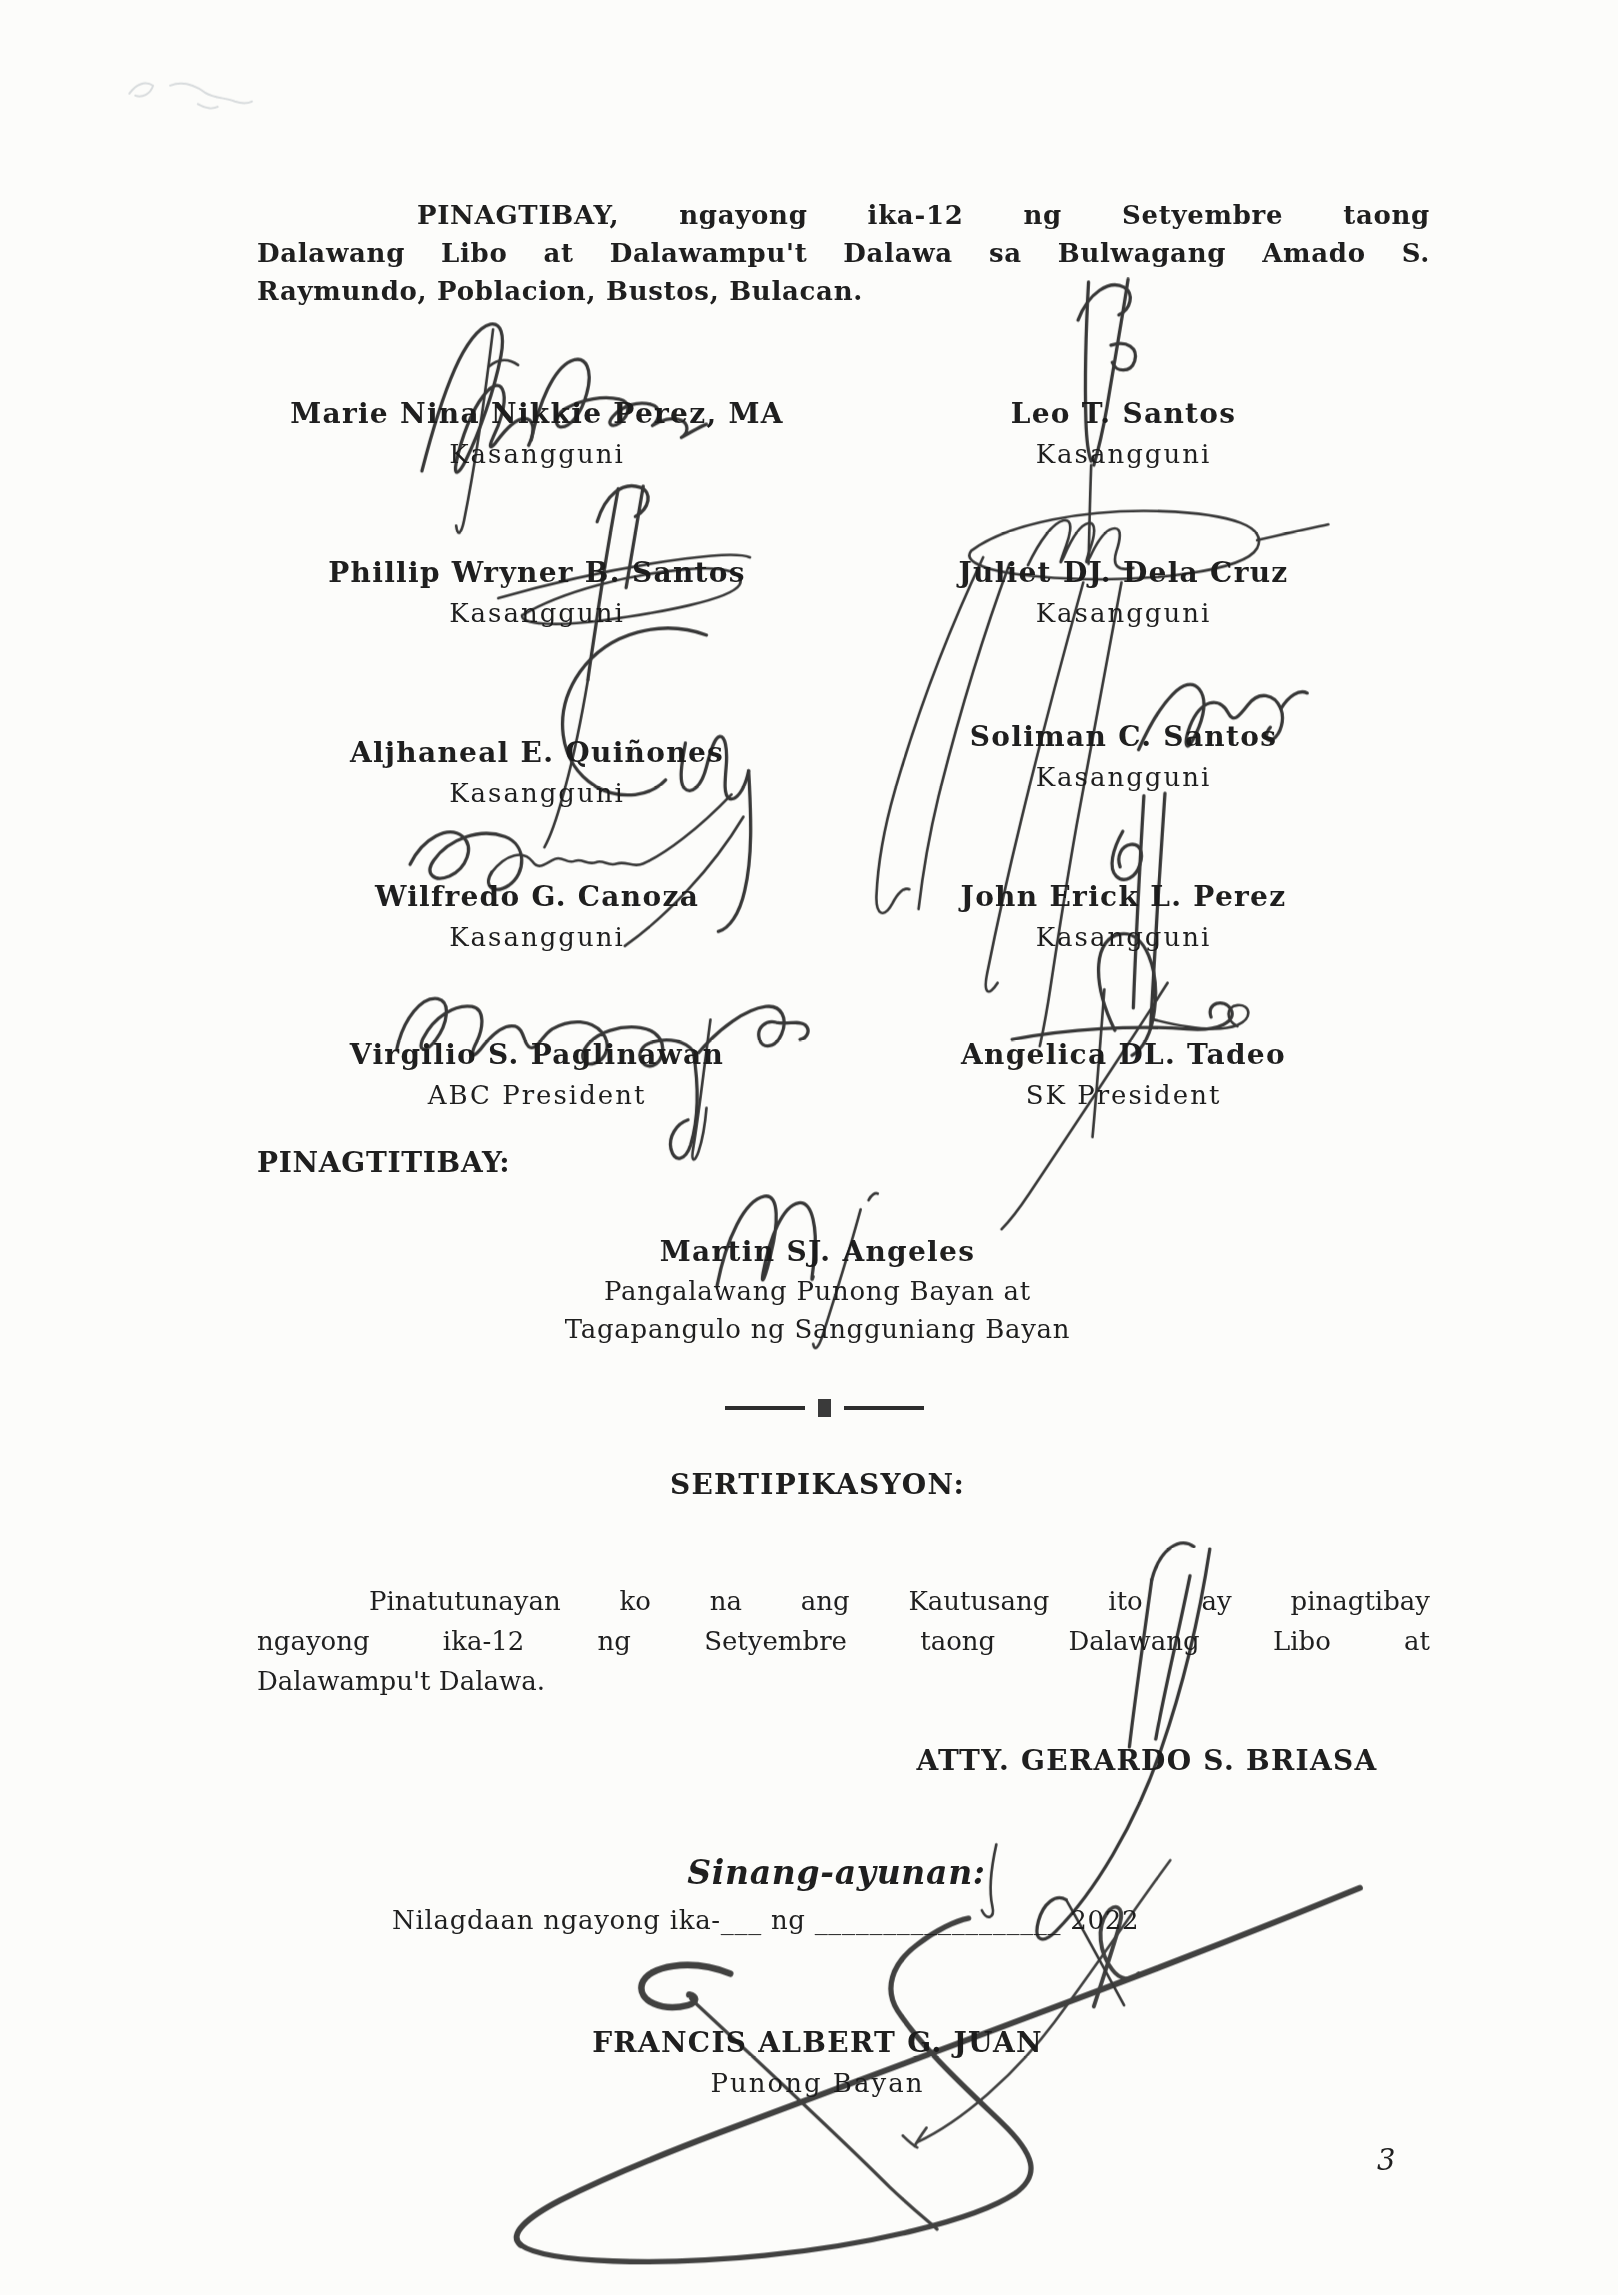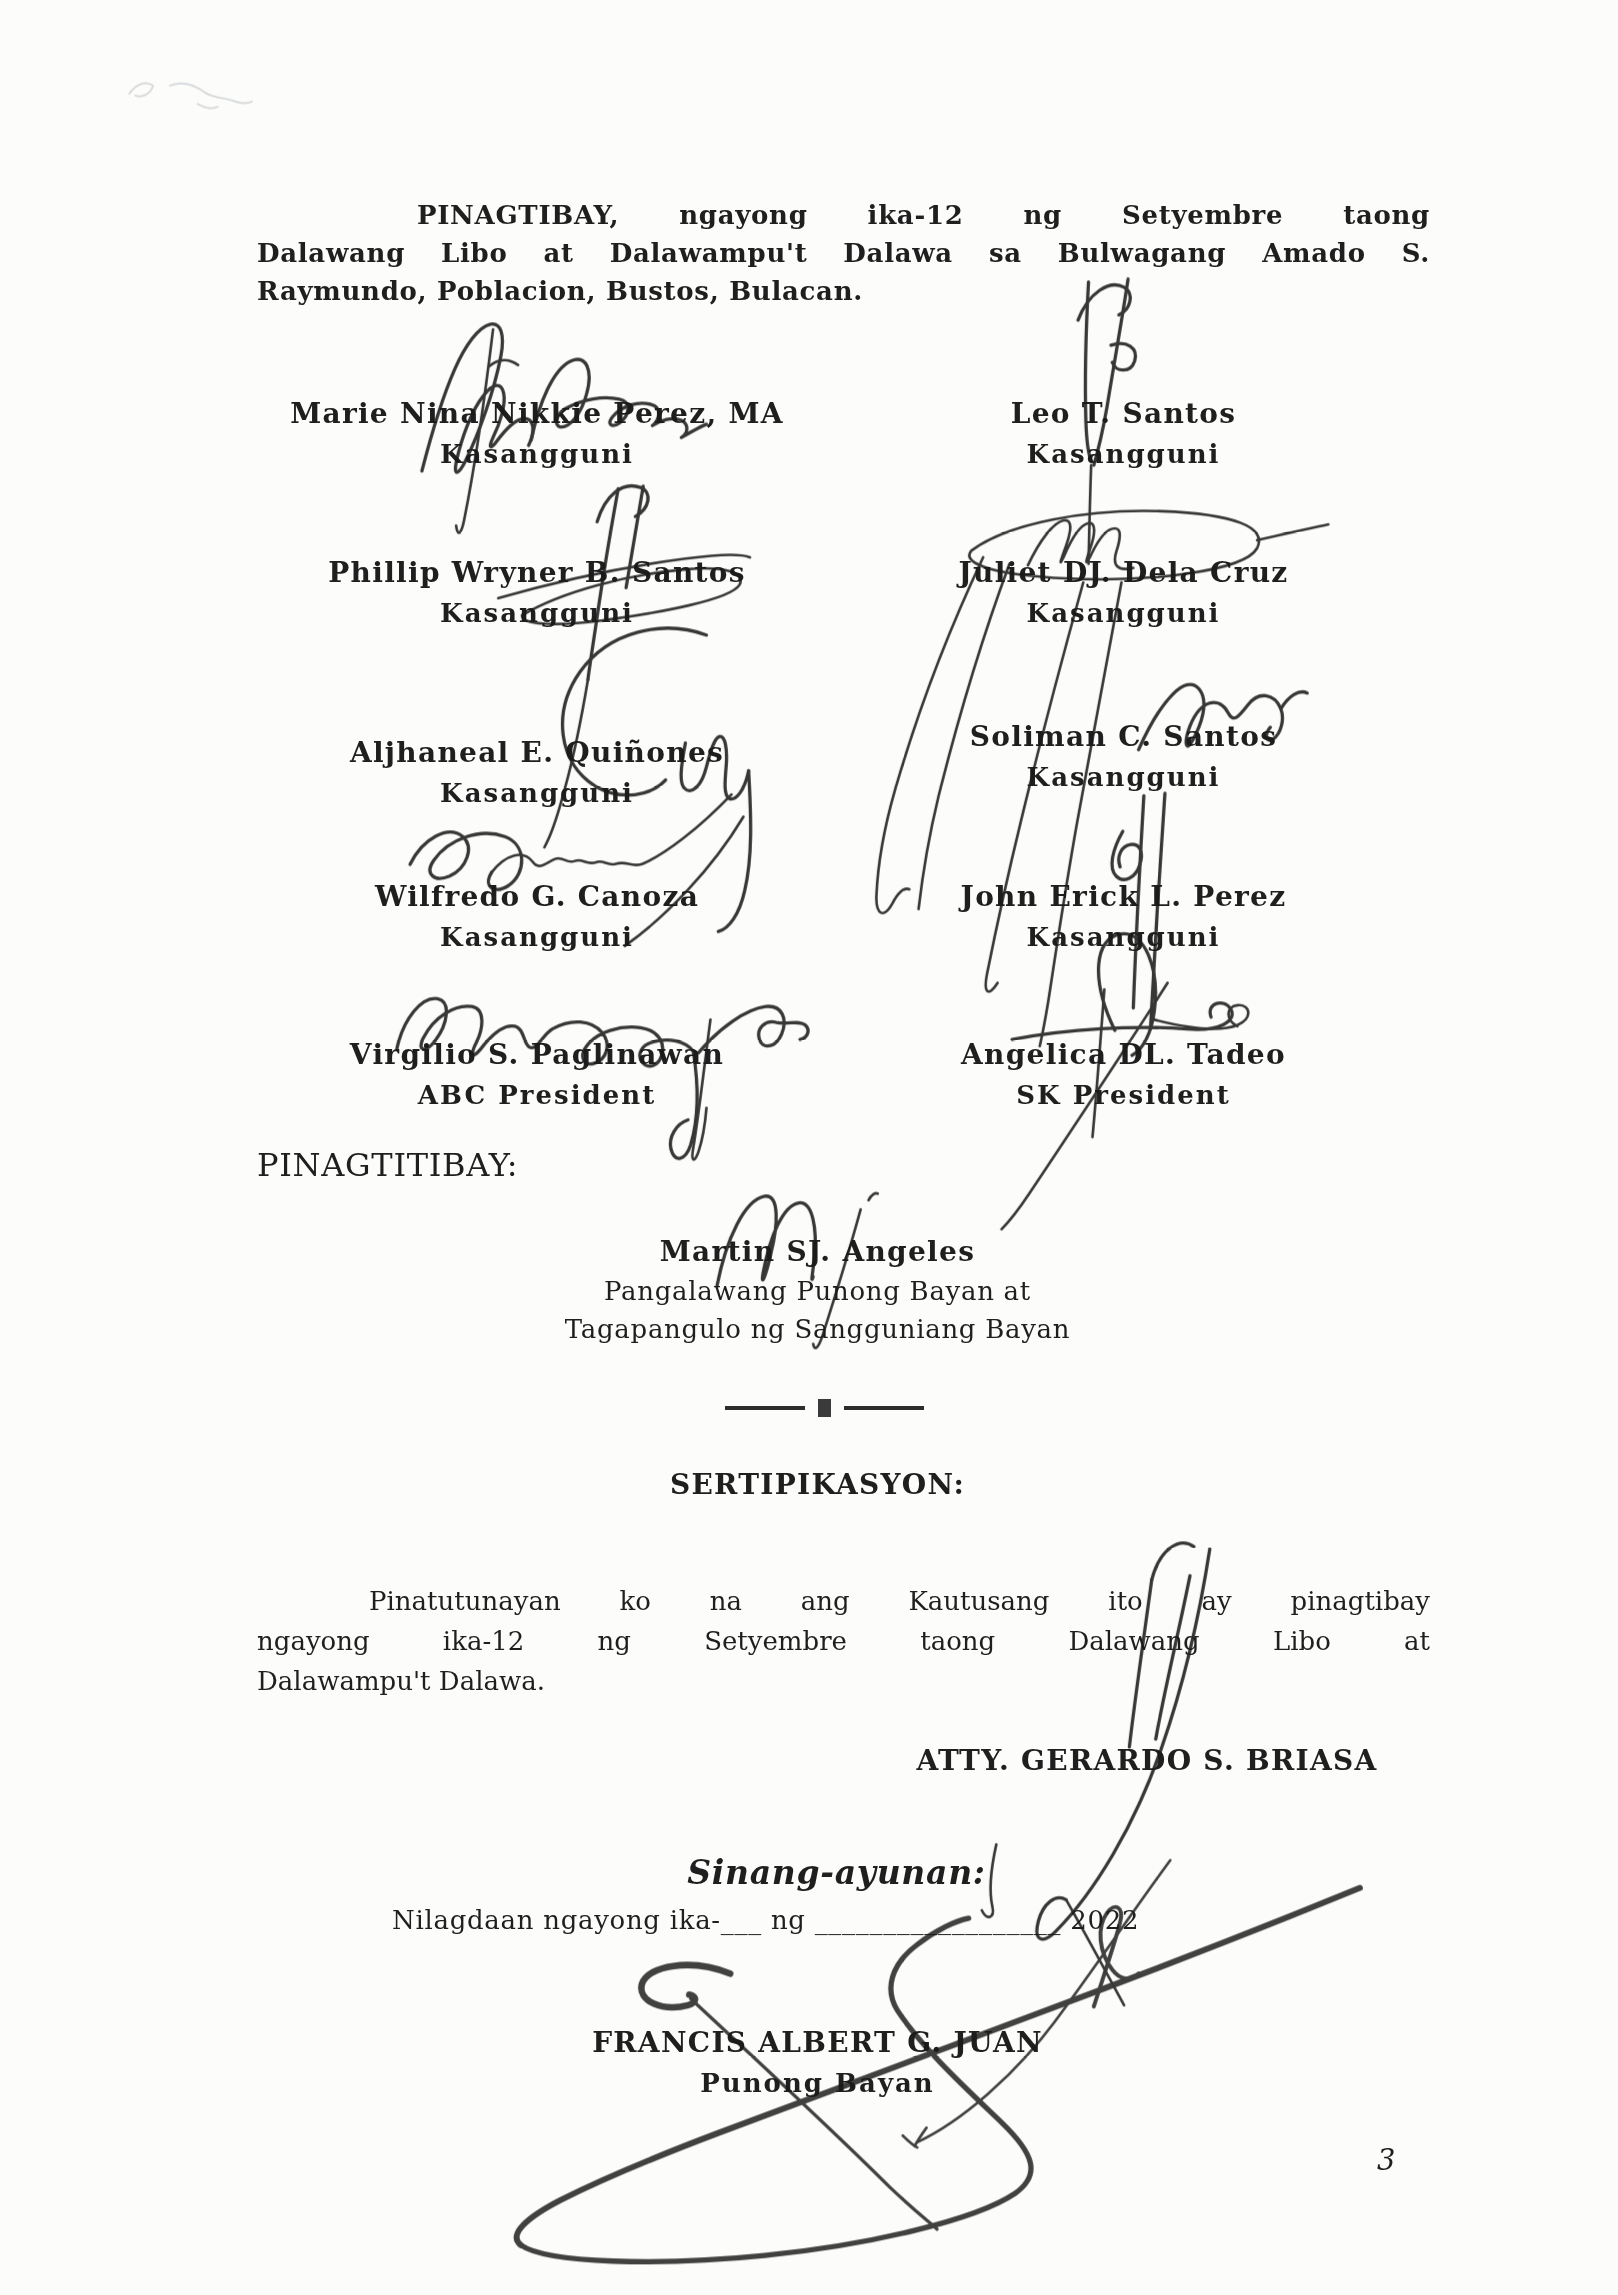--- a/index.html
+++ b/index.html
@@ -18,22 +18,22 @@
   .p-top{left:257px;width:1173px;font-weight:700;font-size:26px;letter-spacing:0.7px;}
   .p-cert{left:257px;width:1173px;font-weight:400;font-size:26px;margin-top:43px;}
   .p-cert .pline{height:40px;line-height:40px;}
   .indent{padding-left:112px;}
   .lead{font-weight:700;margin-left:48px;}
   
   .sigblock{position:absolute;text-align:center;}
   .col-l{left:257px;width:560px;}
   .col-r{left:837px;width:573px;}
   .sig-name{font-weight:700;font-size:28px;line-height:41px;height:41px;letter-spacing:1.3px;white-space:nowrap;}
-  .sig-title{font-weight:700;font-size:26px;line-height:41px;height:41px;letter-spacing:2px;white-space:nowrap;}
-  .label-bold{font-weight:400;font-size:32px;letter-spacing:0.7px;}
+  .sig-title{font-weight:400;font-size:26px;line-height:41px;height:41px;letter-spacing:2px;white-space:nowrap;}
+  .label-bold{font-weight:700;font-size:28px;letter-spacing:0.7px;}
   .att-line{font-weight:400;font-size:26px;line-height:38px;height:38px;letter-spacing:0.7px;}
   .att-name{font-weight:700;font-size:28px;line-height:41px;height:41px;letter-spacing:1.3px;}
   .heading-center{font-weight:700;font-size:28px;letter-spacing:1.3px;text-align:center;}
   .italic-bold{font-weight:700;font-style:italic;font-size:33px;letter-spacing:0.7px;text-align:center;margin-top:32px;}
   .plain-line{font-weight:400;font-size:26px;letter-spacing:0.7px;white-space:nowrap;}
   .pageno{font-style:italic;font-size:29px;}
   
   .divider{display:flex;align-items:center;gap:13px;}
   .divider .bar{width:80px;height:4.6px;background:#2d2d2d;}
   .divider .sq{width:13px;height:18px;background:#3a3a3a;}

